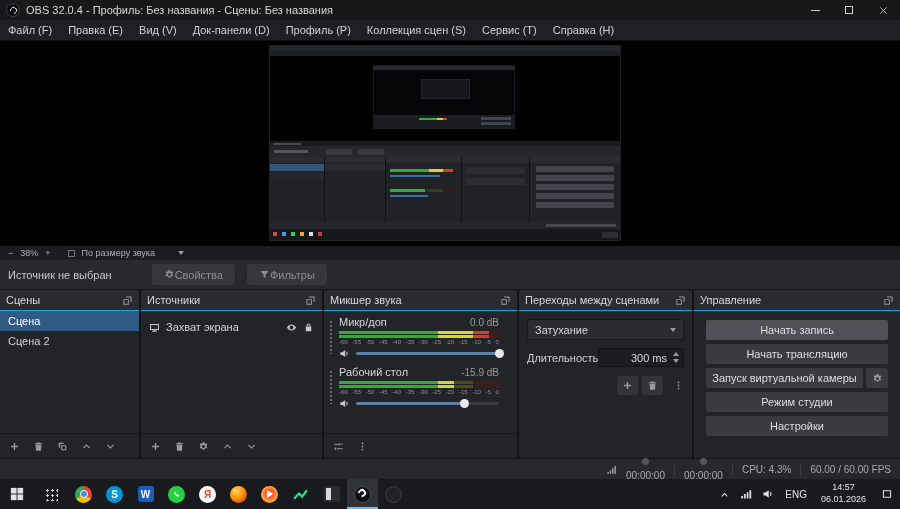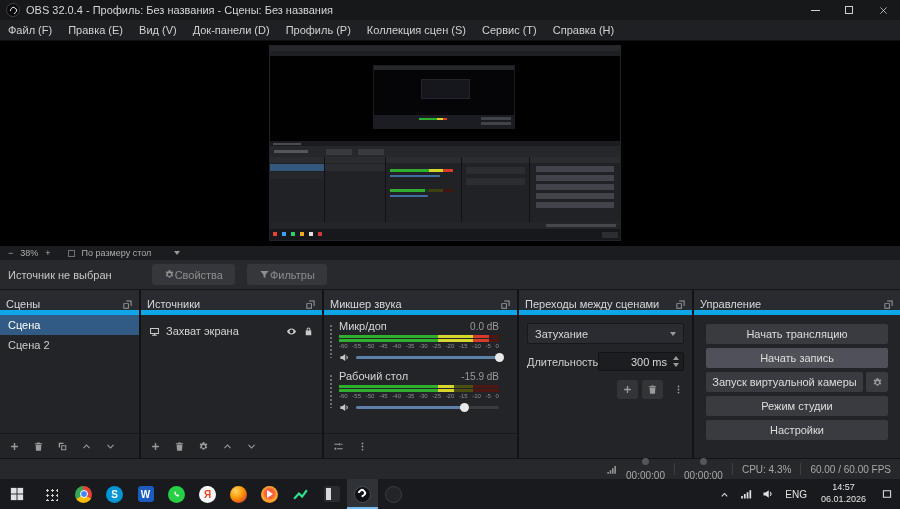--- a/index.html
+++ b/index.html
@@ -101,22 +101,22 @@
           align-items:center;border-bottom:1px solid #141517;box-sizing:border-box;}
   .src-status{margin-left:8px;font-size:11px;color:#c8c8c8;}
   .src-btn{display:flex;align-items:center;height:21px;padding:0 12px;background:#36373c;
            border-radius:3px;color:#8e8e8e;font-size:11px;margin-left:12px;}
   .src-btn:first-of-type{margin-left:40px;}
   .src-btn .icon{fill:#8e8e8e;}
 
   
   .docks{position:absolute;top:290px;left:0;right:0;height:168px;display:flex;gap:2px;background:#121316;}
   .dock{background:#232428;display:flex;flex-direction:column;box-sizing:border-box;}
-  .dock-h{height:20px;flex:none;display:flex;align-items:flex-end;justify-content:space-between;
-          padding:0 6px;background:#2a2b30;border-bottom:5px solid #0ea5e9;font-size:11px;color:#d8d8d8;}
+  .dock-h{height:20px;flex:none;display:flex;align-items:center;justify-content:space-between;
+          padding:0 6px;background:#2a2b30;border-bottom:1px solid #0ea5e9;font-size:11px;color:#d8d8d8;}
   .dock-body{flex:1;overflow:hidden;position:relative;}
   .dock-f{flex:none;height:24px;border-top:1px solid #17181b;display:flex;align-items:center;
           gap:13px;padding:0 9px;}
   .icon{width:11px;height:11px;fill:#9b9b9b;display:block;}
   .d-scenes{width:139px;}.d-sources{width:181px;}.d-mixer{width:193px;}.d-trans{width:173px;}.d-ctrl{flex:1;}
 
   .scene-item{height:20px;display:flex;align-items:center;padding-left:8px;font-size:11px;color:#cfcfcf;}
   .scene-item.sel{background:#315a85;color:#fff;}
 
   .source-item{height:22px;display:flex;align-items:flex-end;gap:6px;padding:0 8px;font-size:11px;color:#d6d6d6;}
@@ -266,21 +266,21 @@
       <div class="ms-status"></div>
       <div class="ms-task"></div>
     </div>
   </div>
 
   <div class="zoomstrip">
     <span>−</span>
     <span>38%</span>
     <span>+</span>
     <span class="zchk"></span>
-    <span>По размеру стол</span>
+    <span>По размеру звука</span>
     <span class="tri-down zoom-caret"></span>
   </div>
 
   <div class="srcbar">
     <span class="src-status">Источник не выбран</span>
     <div class="src-btn">
       <svg class="icon" viewBox="0 0 16 16">
           <path fill-rule="evenodd" d="M6.9 1.5h2.2l.3 1.7c.5.2 1 .4 1.4.8l1.6-.6 1.1 1.9-1.3 1.1c.1.5.1 1.1 0 1.6l1.3 1.1-1.1 1.9-1.6-.6c-.4.4-.9.6-1.4.8l-.3 1.7H6.9l-.3-1.7c-.5-.2-1-.4-1.4-.8l-1.6.6-1.1-1.9 1.3-1.1c-.1-.5-.1-1.1 0-1.6L2.5 5.3l1.1-1.9 1.6.6c.4-.4.9-.6 1.4-.8l.3-1.7zM8 5.7a2.3 2.3 0 100 4.6 2.3 2.3 0 000-4.6z"></path>
         </svg>
       <span>Свойства</span>
@@ -508,22 +508,22 @@
     </section>
 
     <section class="dock d-ctrl">
       <div class="dock-h">
         <span>Управление</span>
         <svg class="icon" viewBox="0 0 16 16">
             <path d="M2 6h8v8H2V6zm1.4 1.4v5.2h5.2V7.4H3.4zM6 2h8v8h-1.5V3.5H6V2z"></path>
           </svg>
       </div>
       <div class="dock-body ctrl-body">
+        <div class="cbtn rec">Начать запись</div>
         <div class="cbtn">Начать трансляцию</div>
-        <div class="cbtn rec">Начать запись</div>
         <div class="vrow">
           <div class="cbtn">Запуск виртуальной камеры</div>
           <div class="vgear">
             <svg class="icon" viewBox="0 0 16 16">
                 <path fill-rule="evenodd" d="M6.9 1.5h2.2l.3 1.7c.5.2 1 .4 1.4.8l1.6-.6 1.1 1.9-1.3 1.1c.1.5.1 1.1 0 1.6l1.3 1.1-1.1 1.9-1.6-.6c-.4.4-.9.6-1.4.8l-.3 1.7H6.9l-.3-1.7c-.5-.2-1-.4-1.4-.8l-1.6.6-1.1-1.9 1.3-1.1c-.1-.5-.1-1.1 0-1.6L2.5 5.3l1.1-1.9 1.6.6c.4-.4.9-.6 1.4-.8l.3-1.7zM8 5.7a2.3 2.3 0 100 4.6 2.3 2.3 0 000-4.6z"></path>
               </svg>
           </div>
         </div>
         <div class="cbtn">Режим студии</div>
         <div class="cbtn">Настройки</div>

